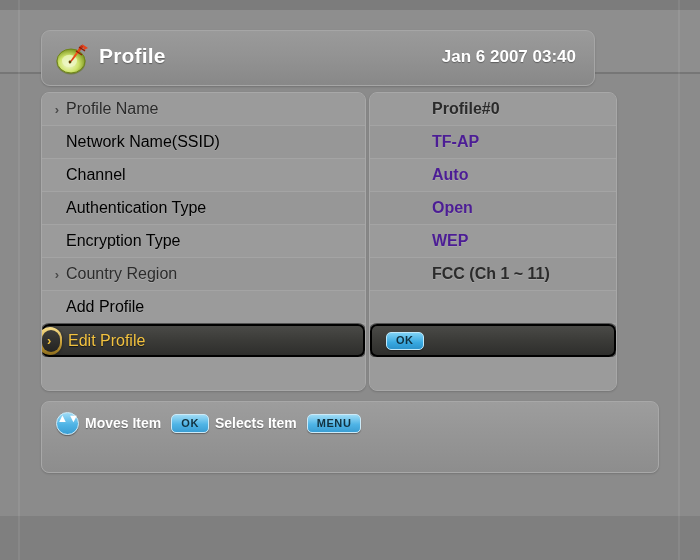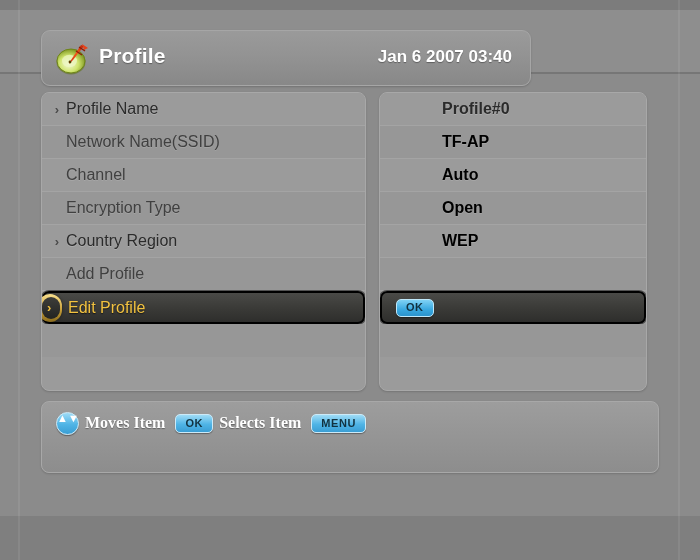--- a/index.html
+++ b/index.html
@@ -47,21 +47,21 @@
     top: 30px;
     width: 618px;
     height: 500px;
   }
 
   
   #titlebar {
     position: absolute;
     left: 0;
     top: 0;
-    width: 490px;
+    width: 554px;
     height: 56px;
     border-radius: 9px;
     background: linear-gradient(to bottom, #9a9a9a 0%, #939393 45%, #888888 100%);
     border: 1px solid #a6a6a6;
     box-sizing: border-box;
     box-shadow: 0 1px 2px rgba(0,0,0,0.18);
   }
   #title-icon {
     position: absolute;
     left: 12px;
@@ -95,21 +95,21 @@
     top: 62px;
     height: 299px;
     border-radius: 8px;
     border: 1px solid #a8a8a8;
     box-sizing: border-box;
     background: #9b9b9b;
     overflow: hidden;
     box-shadow: 0 1px 2px rgba(0,0,0,0.16);
   }
   #panel-left  { left: 0px;   width: 325px; }
-  #panel-right { left: 338px; width: 268px; }
+  #panel-right { left: 328px; width: 248px; }
 
   .row {
     position: relative;
     height: 33px;
     border-bottom: 1px solid #a4a4a4;
     box-sizing: border-box;
     display: flex;
     align-items: center;
   }
   .row:last-child { border-bottom: none; }
@@ -127,32 +127,32 @@
     flex: 0 0 18px;
     line-height: 1;
   }
   .row .chevron.hidden { visibility: hidden; }
   .row .label {
     font-size: 16px;
     font-weight: normal;
     white-space: nowrap;
   }
   .row.enabled  .label { color: #2b2b2b; text-shadow: 0 1px 0 rgba(255,255,255,0.18); }
-  .row.disabled .label { color: #404040; text-shadow: 0 1px 0 rgba(255,255,255,0.12); }
+  .row.disabled .label { color: #000000; text-shadow: 0 1px 0 rgba(255,255,255,0.12); }
 
   
   #panel-right .row { justify-content: flex-start; }
   #panel-right .value {
     font-size: 16px;
     font-weight: bold;
     margin-left: 62px;
     white-space: nowrap;
   }
   #panel-right .row.enabled  .value { color: #2b2b2b; text-shadow: 0 1px 0 rgba(255,255,255,0.18); }
-  #panel-right .row.disabled .value { color: #000000; text-shadow: 0 1px 0 rgba(255,255,255,0.12); }
+  #panel-right .row.disabled .value { color: #4c1d95; text-shadow: 0 1px 0 rgba(255,255,255,0.12); }
 
   
   .row.selected {
     background: linear-gradient(to bottom, #4a4a47 0%, #3b3b38 50%, #2e2e2c 100%);
     border-radius: 7px;
     border: 2px solid #000000;
     border-bottom: 2px solid #000000;
     box-shadow: 0 0 0 1px rgba(0,0,0,0.5);
     height: 33px;
   }
@@ -227,27 +227,26 @@
   }
   #footer-inner {
     position: absolute;
     left: 14px;
     top: 10px;
     display: flex;
     align-items: center;
     height: 22px;
   }
   .hint-text {
-    font-size: 16px;
+    font-size: 14px;
     font-weight: bold;
     color: #ffffff;
     text-shadow: 0 1px 1px rgba(0,0,0,0.35);
     margin: 0 10px 0 6px;
     white-space: nowrap;
-    font-family: Liberation Serif, serif;
   }
   .key-round {
     position: relative;
     width: 21px;
     height: 21px;
     border-radius: 50%;
     background: linear-gradient(to bottom, #9fdcf6 0%, #4fb4e6 55%, #3a9ed4 100%);
     border: 1px solid #cceaf8;
     box-shadow: 0 1px 1px rgba(0,0,0,0.35);
     flex: 0 0 21px;
@@ -325,20 +324,24 @@
         <div class="row disabled">
           <span class="chevron hidden">›</span>
           <span class="label">Network Name(SSID)</span>
         </div>
         <div class="row disabled">
           <span class="chevron hidden">›</span>
           <span class="label">Channel</span>
         </div>
         <div class="row disabled">
           <span class="chevron hidden">›</span>
+          <span class="label">Authentication Type</span>
+        </div>
+        <div class="row disabled">
+          <span class="chevron hidden">›</span>
           <span class="label">Encryption Type</span>
         </div>
         <div class="row enabled">
           <span class="chevron">›</span>
           <span class="label">Country Region</span>
         </div>
         <div class="row disabled">
           <span class="chevron hidden">›</span>
           <span class="label">Add Profile</span>
         </div>
@@ -360,20 +363,23 @@
           <span class="value">TF-AP</span>
         </div>
         <div class="row disabled">
           <span class="value">Auto</span>
         </div>
         <div class="row disabled">
           <span class="value">Open</span>
         </div>
         <div class="row disabled">
           <span class="value">WEP</span>
+        </div>
+        <div class="row enabled">
+          <span class="value">FCC (Ch 1 ~ 11)</span>
         </div>
         <div class="row disabled">
           <span class="value"></span>
         </div>
         <div class="row enabled selected">
           <span class="ok-chip">OK</span>
         </div>
         <div class="row disabled">
           <span class="value"></span>
         </div>

